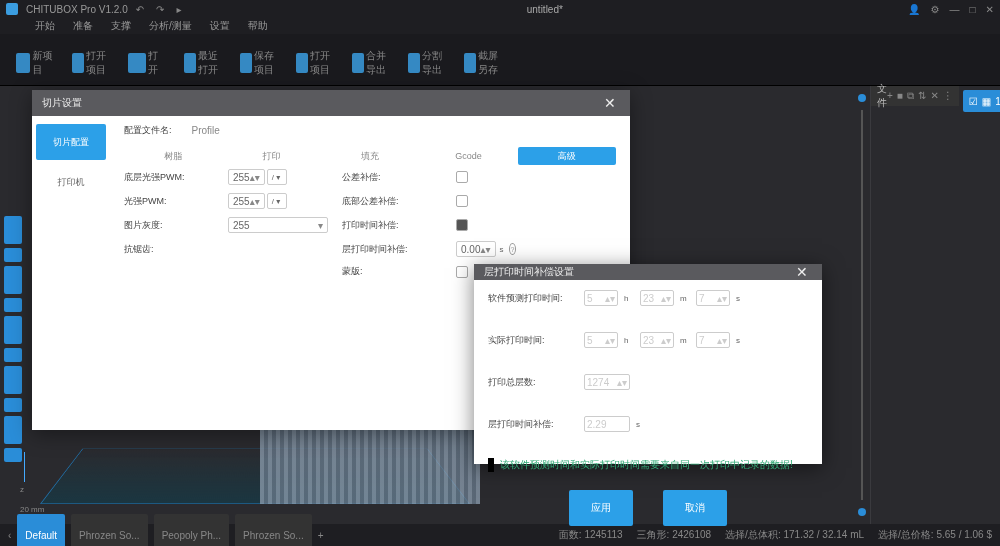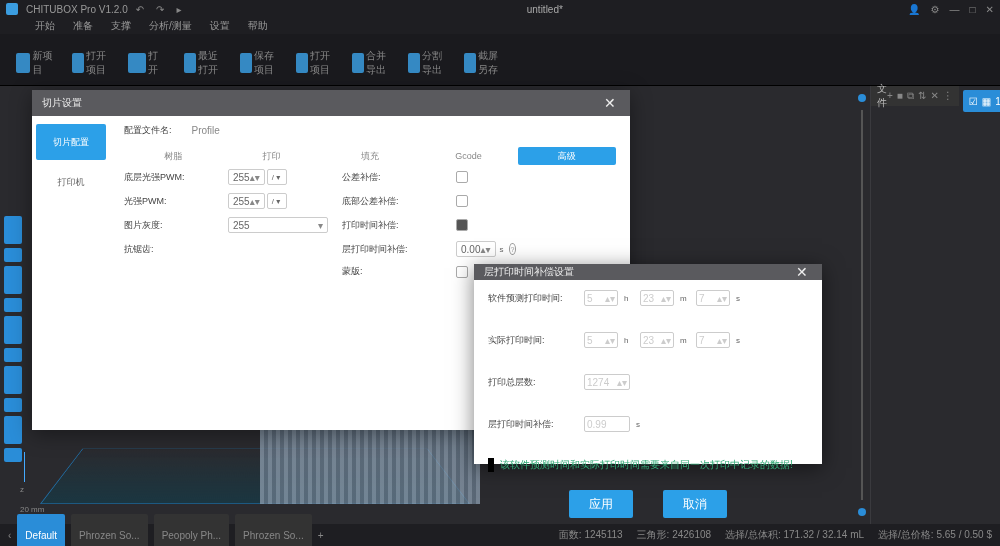--- a/index.html
+++ b/index.html
@@ -65,21 +65,21 @@
 .chk.on{background:#555}
 .help{width:12px;height:12px;border:1px solid #999;border-radius:50%;font-size:7px;display:flex;align-items:center;justify-content:center;color:#999}
 .dlg2{position:absolute;top:264px;left:474px;width:348px;height:200px;background:#fff;box-shadow:0 4px 20px rgba(0,0,0,.5);display:flex;flex-direction:column}
 .dlg2-body{flex:1;padding:10px 14px;display:flex;flex-direction:column;gap:26px}
 .time-row{display:flex;align-items:center;gap:6px}
 .time-lbl{width:90px;font-size:9px;color:#444}
 .time-inp{width:34px;height:16px;border:1px solid #ccc;border-radius:2px;display:flex;align-items:center;justify-content:space-between;padding:0 2px;font-size:8px}
 .unit{font-size:8px;color:#666;width:10px}
 .note{font-size:10px;color:#3a7;border-left:6px solid #000000;padding-left:6px}
 .dlg2-ftr{display:flex;gap:30px;justify-content:center;padding:8px}
-.dlg-btn{width:64px;height:28px;background:#2ca0e8;color:#fff;display:flex;align-items:center;justify-content:center;font-size:12px;border-radius:2px}
+.dlg-btn{width:64px;height:36px;background:#2ca0e8;color:#fff;display:flex;align-items:center;justify-content:center;font-size:10px;border-radius:2px}
 .rp-mid{height:130px}
 </style>
 </head>
 <body>
 
 <div class="titlebar">
   <div class="titlebar-left">
     <div class="logo"></div>
     <span class="app-title">CHITUBOX Pro V1.2.0</span>
     <div class="titlebar-icons">
@@ -219,21 +219,21 @@
   <span>‹</span>
   <div class="status-tab active">Default</div>
   <div class="status-tab">Phrozen So...</div>
   <div class="status-tab">Peopoly Ph...</div>
   <div class="status-tab">Phrozen So...</div>
   <span>+</span>
   <div class="status-right">
     <span>面数: 1245113</span>
     <span>三角形: 2426108</span>
     <span>选择/总体积: 171.32 / 32.14 mL</span>
-    <span>选择/总价格: 5.65 / 0.50 $</span>
+    <span>选择/总价格: 5.65 / 1.06 $</span>
   </div>
 </div>
 
 <div class="dlg1">
   <div class="dlg-hdr">
     <span>切片设置</span>
     <span class="dlg-close">✕</span>
   </div>
   <div class="dlg1-body">
     <div class="dlg1-side">
@@ -349,21 +349,21 @@
     <div class="time-row">
       <span class="time-lbl">打印总层数:</span>
       <div class="time-inp" style="width:46px">
           <span>1274</span>
           <span class="spin">▴▾</span>
         </div>
     </div>
     <div class="time-row">
       <span class="time-lbl">层打印时间补偿:</span>
       <div class="time-inp" style="width:46px">
-          <span>0.99</span>
+          <span>2.29</span>
         </div>
         <span class="unit">s</span>
     </div>
     <div class="note">该软件预测时间和实际打印时间需要来自同一次打印中记录的数据!</div>
   </div>
   <div class="dlg2-ftr">
     <div class="dlg-btn">应用</div>
     <div class="dlg-btn">取消</div>
   </div>
 </div>

